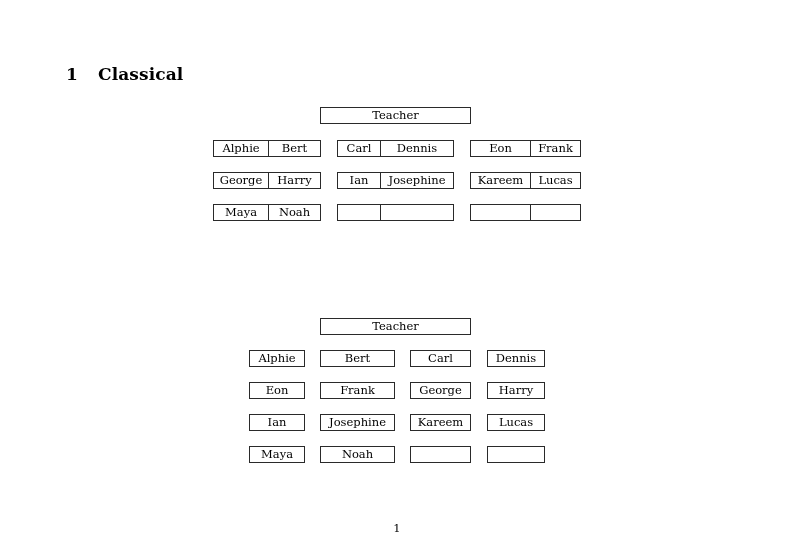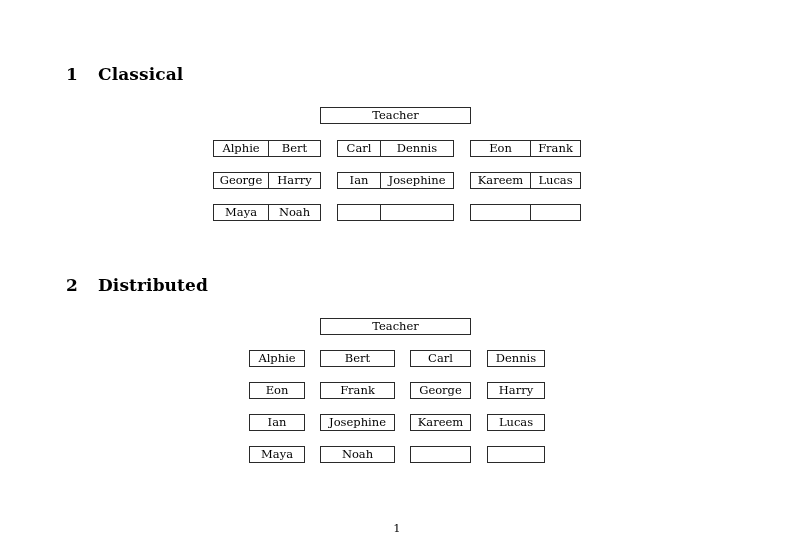--- a/index.html
+++ b/index.html
@@ -154,23 +154,20 @@
       <div class="group" style="left: 470px; top: 172px; width: 111px;">
         <div class="cell" style="width: 59px;">Kareem</div>
         <div class="cell" style="width: 50px;">Lucas</div>
       </div>
       <div class="group" style="left: 470px; top: 204px; width: 111px;">
         <div class="cell" style="width: 59px;"></div>
         <div class="cell" style="width: 50px;"></div>
       </div>
     </div>
 
-  <div class="section-heading" id="heading-distributed">
-    <span class="sec-num">2</span><span class="sec-title">Distributed</span>
-  </div>
 
   <div class="teacher-box" id="teacher-distributed">Teacher</div>
 
   <div id="distributed-boxes">
       <div class="box" style="left: 249px; top: 350px; width: 56px;">Alphie</div>
       <div class="box" style="left: 320px; top: 350px; width: 75px;">Bert</div>
       <div class="box" style="left: 410px; top: 350px; width: 61px;">Carl</div>
       <div class="box" style="left: 487px; top: 350px; width: 58px;">Dennis</div>
       <div class="box" style="left: 249px; top: 382px; width: 56px;">Eon</div>
       <div class="box" style="left: 320px; top: 382px; width: 75px;">Frank</div>

